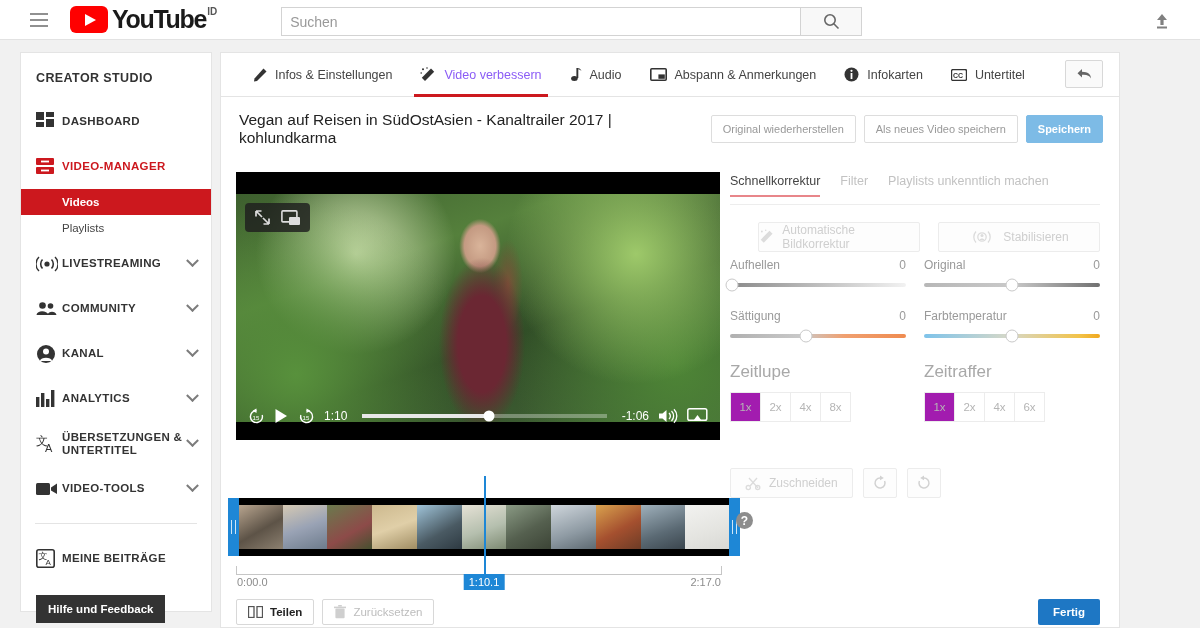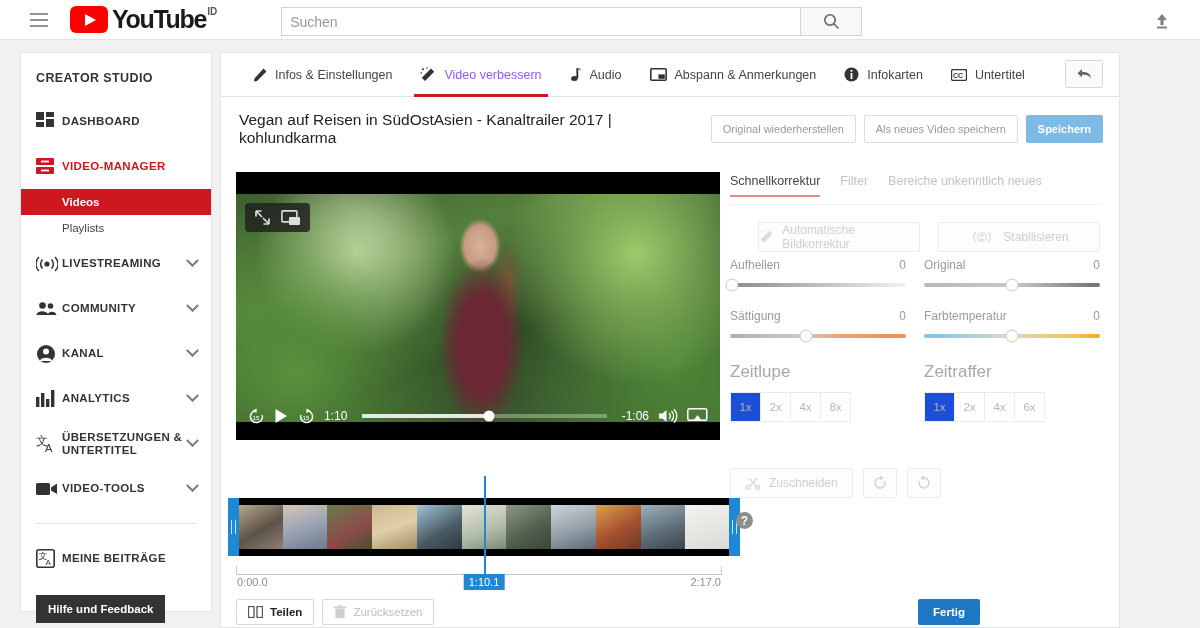--- a/index.html
+++ b/index.html
@@ -201,21 +201,21 @@
   .spd { width: 176px; }
   .spd:first-child { margin-right: 18px; }
   .spd-lbl { font-size: 17px; color: #a8a8a8; margin-bottom: 10px; }
   .spd-grp { display: flex; }
   .spd-btn {
     width: 31px; height: 30px; border: 1px solid #ececec; margin-left: -1px;
     background: #fff; color: #b5b5b5; font-size: 11.5px;
     display: flex; align-items: center; justify-content: center; cursor: pointer;
   }
   .spd-btn:first-child { margin-left: 0; }
-  .spd-btn.on { background: #1d4ed8; }
+  .spd-btn.on { background: #a21caf; }
 
   #croprow { display: flex; gap: 10px; margin-top: 46px; align-items: center; }
   #crop-btn {
     height: 30px; padding: 0 14px; border: 1px solid #ececec; background: #fdfdfd;
     display: flex; align-items: center; gap: 8px;
     font-size: 12px; color: #cfcfcf; border-radius: 2px; cursor: pointer;
   }
   .rot-btn {
     width: 34px; height: 30px; border: 1px solid #ececec; background: #fdfdfd;
     display: flex; align-items: center; justify-content: center;
@@ -241,21 +241,21 @@
     border-radius: 50%; background: #8d8d8d; color: #fff;
     font-size: 12px; font-weight: bold; display: flex; align-items: center; justify-content: center; cursor: pointer;
   }
   #ruler { position: absolute; left: 236px; top: 566px; width: 486px; height: 9px; border: 1px solid #c6c6c6; border-top: none; }
   .tmark { position: absolute; top: 10px; font-size: 11px; color: #8c8c8c; }
   #time-badge {
     position: absolute; left: 484px; top: 574px; transform: translateX(-50%);
     background: #1e87d6; color: #fff; font-size: 11px; padding: 2px 5px; z-index: 6;
   }
 
-  #bottombar { position: absolute; left: 236px; top: 599px; width: 744px; display: flex; align-items: center; }
+  #bottombar { position: absolute; left: 236px; top: 599px; width: 864px; display: flex; align-items: center; }
   .bbtn {
     height: 26px; padding: 0 11px; border: 1px solid #d8d8d8; background: #fff;
     display: flex; align-items: center; gap: 7px;
     font-size: 11.5px; border-radius: 2px; cursor: pointer;
   }
   #split-btn { color: #222; font-weight: bold; }
   #reset-btn { color: #bdbdbd; margin-left: 8px; }
   #done-btn {
     margin-left: auto; background: #1e77c4; color: #fff; font-weight: bold;
     height: 26px; padding: 0 15px; border: none; border-radius: 2px;
@@ -538,21 +538,21 @@
         <path d="M10.5 7 L14.5 12.5 L6.5 12.5 Z" fill="#fff"></path>
       </svg>
     </span>
   </div>
 </div>
 
 <div id="enh">
   <div id="enh-tabs">
     <div class="etab active">Schnellkorrektur</div>
     <div class="etab">Filter</div>
-    <div class="etab">Bereiche unkenntlich neues</div>
+    <div class="etab">Playlists unkenntlich machen</div>
   </div>
 
   <div id="autorow">
     <div class="abtn">
       <svg width="16" height="16" viewBox="0 0 16 16">
         <path d="M11 1.5 L14.2 4.7 L5 14 L1.8 10.8 Z" fill="#dcdcdc"></path>
         <circle cx="3" cy="2.2" r="1" fill="#dcdcdc"></circle>
           <circle cx="7" cy="1" r=".8" fill="#dcdcdc"></circle>
       </svg>
       <span>Automatische Bildkorrektur</span>

